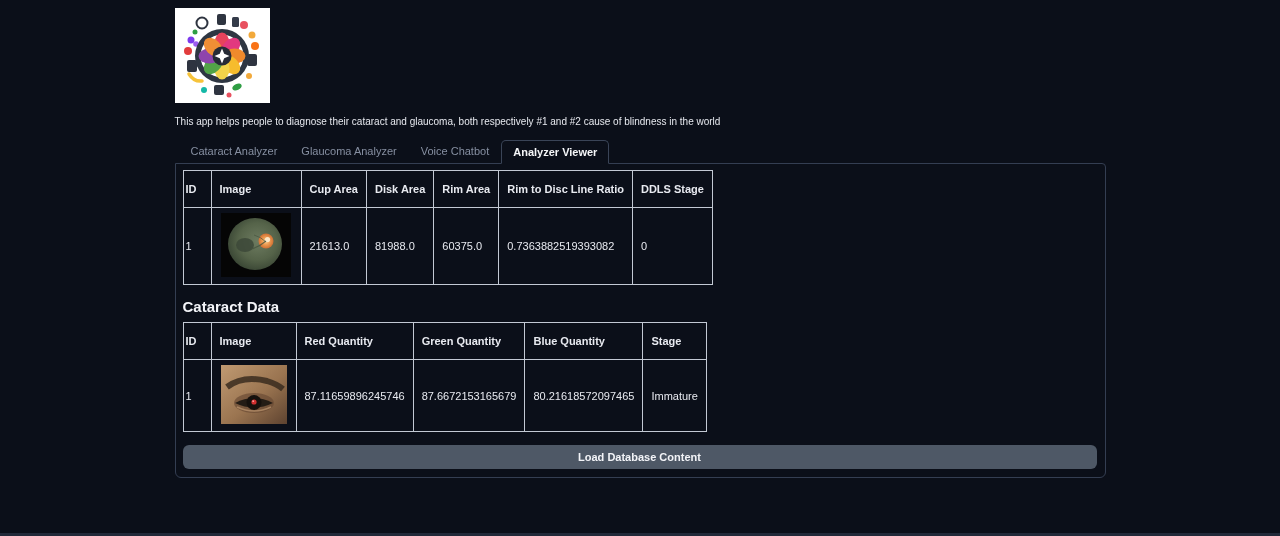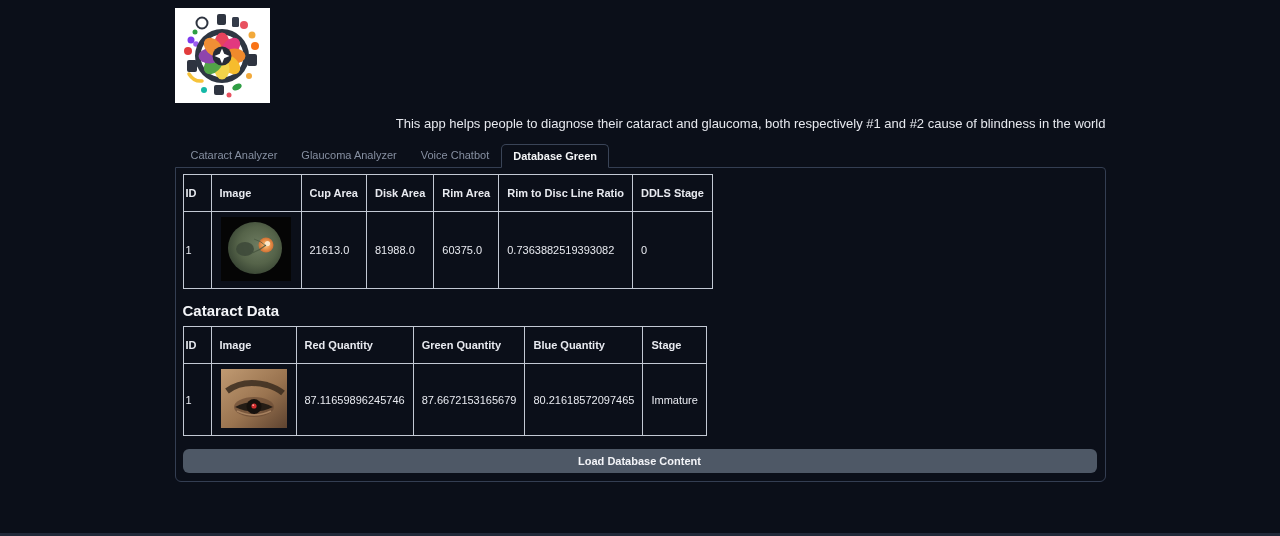--- a/index.html
+++ b/index.html
@@ -20,23 +20,22 @@
   }
   .app-title {
     margin-top: 13px;
     font-size: 15px;
     font-weight: bold;
     color: #f3f4f8;
     letter-spacing: 0.2px;
   }
   .app-desc {
     margin-top: 13px;
-    font-size: 13px;
+    font-size: 10px;
     color: #e6e8ee;
-    text-align: right;
   }
 
   .tabbar {
     margin-top: 13px;
     padding-left: 4px;
     display: flex;
     position: relative;
     z-index: 2;
   }
   .tab {
@@ -160,21 +159,21 @@
         <path d="M47 40.5 L49.2 45.8 L54.5 48 L49.2 50.2 L47 55.5 L44.8 50.2 L39.5 48 L44.8 45.8 Z" fill="#ffffff"></path>
       </svg>
     </div>
 
     <p class="app-desc">This app helps people to diagnose their cataract and glaucoma, both respectively #1 and #2 cause of blindness in the world</p>
 
     <div class="tabbar">
       <button class="tab">Cataract Analyzer</button>
       <button class="tab">Glaucoma Analyzer</button>
       <button class="tab">Voice Chatbot</button>
-      <button class="tab active">Database Green</button>
+      <button class="tab active">Analyzer Viewer</button>
     </div>
 
     <div class="panel">
 
 
       <table class="glaucoma-table">
         <colgroup>
           <col style="width:28px">
             <col style="width:90px">
             <col style="width:59px">

